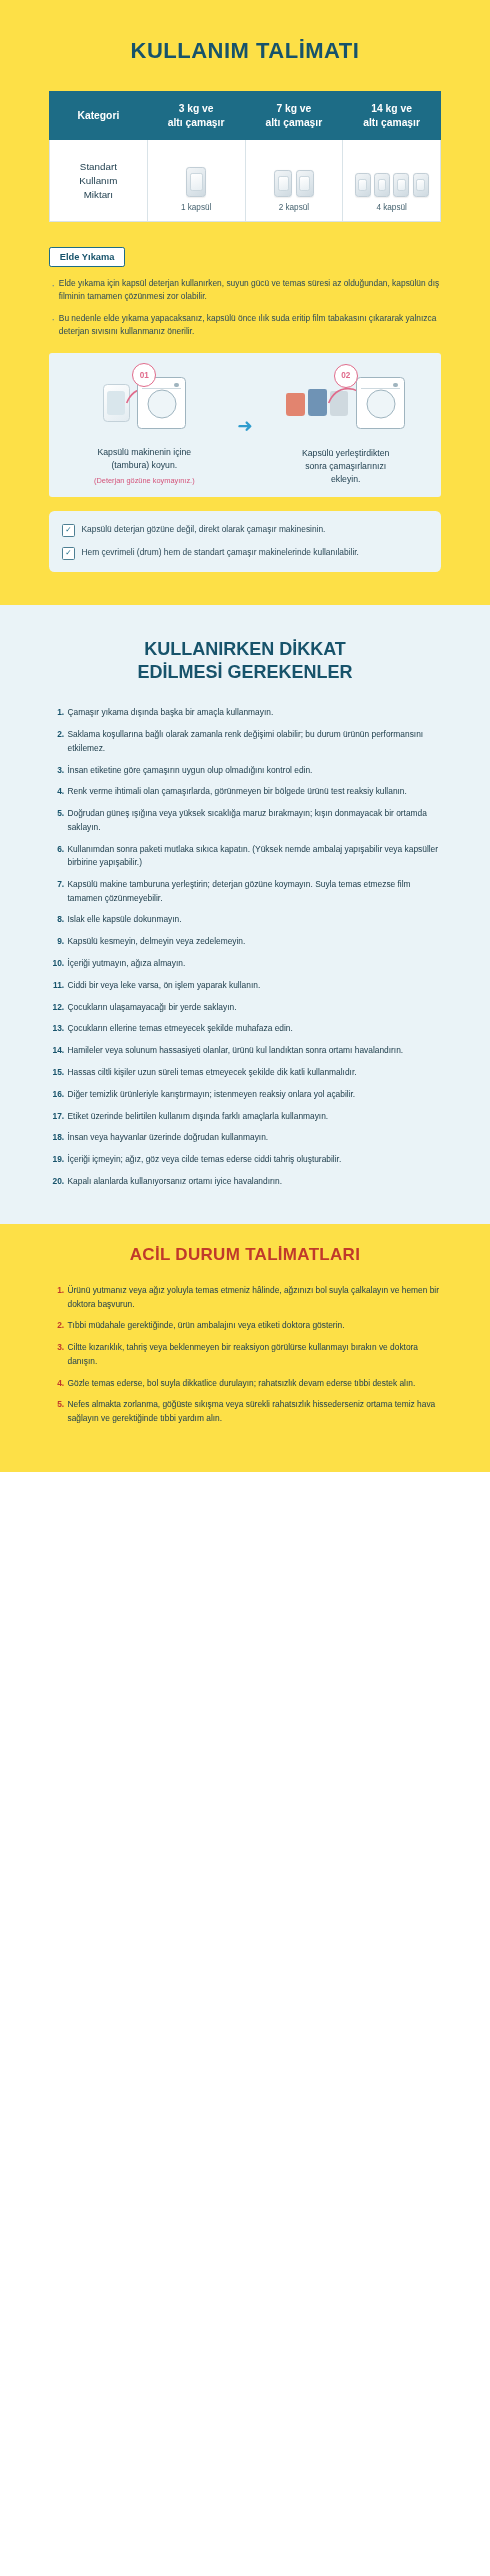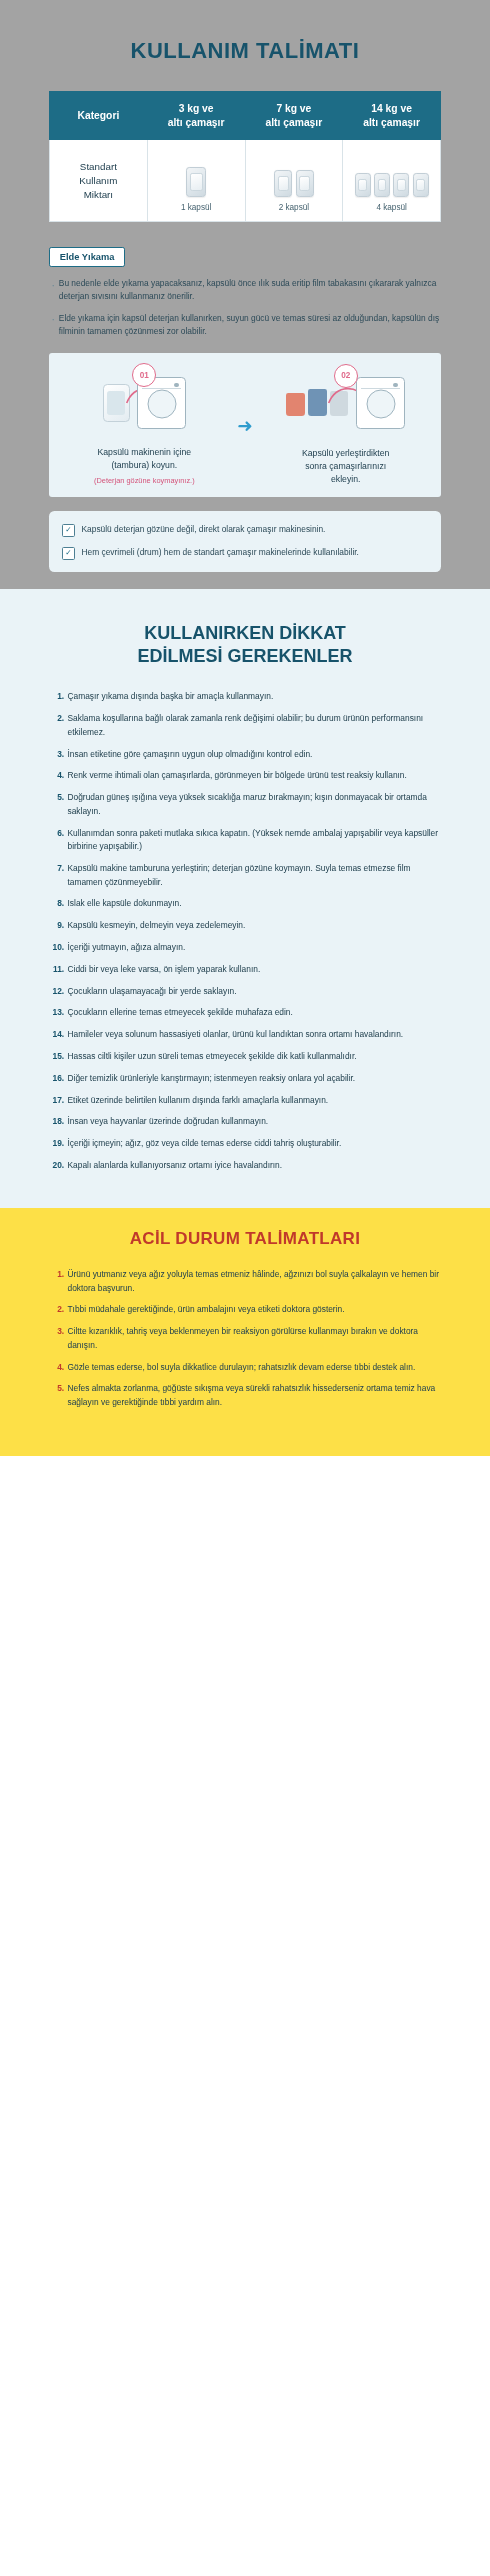--- a/index.html
+++ b/index.html
@@ -6,21 +6,21 @@
   body{
     width:490px;
     font-family:"Liberation Sans", sans-serif;
     background:#ffffff;
     color:#1b3b4b;
     -webkit-font-smoothing:antialiased;
   }
   .page{width:490px;margin:0 auto;}
 
   
-  .sec1{background:#a3a3a3;padding:38px 49px 17px 49px;box-sizing:border-box;}
+  .sec1{background:#fde047;padding:38px 49px 33px 49px;box-sizing:border-box;}
   h1.title{
     text-align:center;
     font-size:22px;
     letter-spacing:0.5px;
     font-weight:bold;
     color:#17536b;
     margin:0 0 27px 0;
   }
 
   
@@ -285,22 +285,22 @@
             </div>
             <div class="cap-count">4 kapsül</div>
           </td>
         </tr>
       </tbody>
     </table>
 
     <div class="handwash">
       <div class="hw-badge">Elde Yıkama</div>
       <ul class="bullets">
+        <li>Elde yıkama için kapsül deterjan kullanırken, suyun gücü ve temas süresi az olduğundan, kapsülün dış filminin tamamen çözünmesi zor olabilir.</li>
         <li>Bu nedenle elde yıkama yapacaksanız, kapsülü önce ılık suda eritip film tabakasını çıkararak yalnızca deterjan sıvısını kullanmanız önerilir.</li>
-        <li>Elde yıkama için kapsül deterjan kullanırken, suyun gücü ve temas süresi az olduğundan, kapsülün dış filminin tamamen çözünmesi zor olabilir.</li>
       </ul>
     </div>
 
     <div class="steps">
       <div class="step">
         <div class="step-inner">
           <div class="step-num">01</div>
           <div class="capsule-big"></div>
           <svg class="arrow-curve" viewBox="0 0 90 60">
             <path d="M6 40 C 20 6, 60 6, 74 34" fill="none" stroke="#e06b8b" stroke-width="3"></path>

